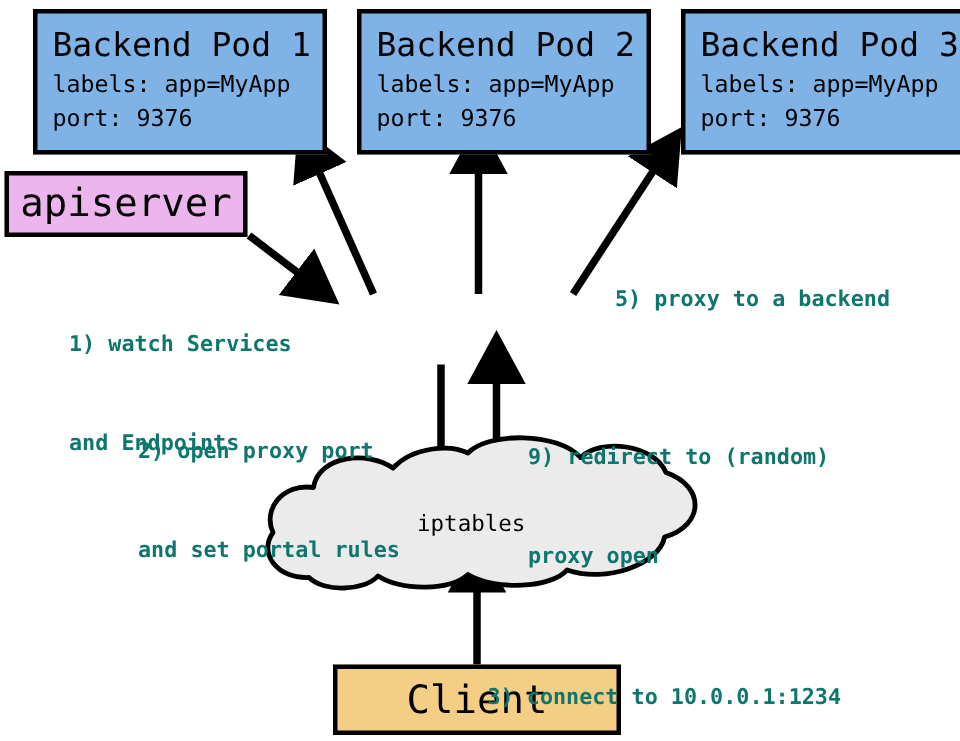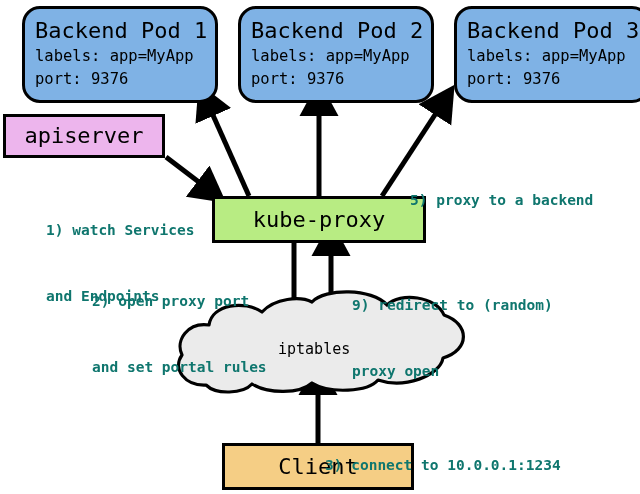--- a/index.html
+++ b/index.html
@@ -26,37 +26,36 @@
   .node {
     position: absolute;
     box-sizing: border-box;
     border: 3px solid #000000;
     display: flex;
     flex-direction: column;
     justify-content: center;
   }
   .pod-box {
     padding: 2px 13px 4px 10px;
-    border-radius: 18px;
   }
   .pod-title {
     font-size: 22px;
     line-height: 28px;
     color: #000;
     white-space: nowrap;
   }
   .pod-line {
     font-size: 15.5px;
     line-height: 23px;
     color: #000;
     white-space: nowrap;
   }
   .center-label {
     text-align: center;
-    font-size: 22px;
+    font-size: 26px;
     line-height: 26px;
     color: #000;
     white-space: nowrap;
   }
   .annot {
     position: absolute;
     font-family: "DejaVu Sans Mono", "Liberation Mono", monospace;
     font-weight: bold;
     font-size: 14.5px;
     line-height: 22px;
@@ -126,23 +125,20 @@
   <div class="node pod-box" style="left:454px; top:6px; width:196px; height:97px; background:#7fb2e5;">
     <div class="pod-title">Backend Pod 3</div>
     <div class="pod-line">labels: app=MyApp</div>
     <div class="pod-line">port: 9376</div>
   </div>
 
   <div class="node" style="left:3px; top:114px; width:162px; height:44px; background:#edb5ed;">
     <div class="center-label">apiserver</div>
   </div>
 
-  <div class="node" style="left:212px; top:196px; width:214px; height:47px; background:#b8ec83;">
-    <div class="center-label">kube-proxy</div>
-  </div>
 
   <div class="cloud-text" style="left:278px; top:340px;">iptables</div>
 
   <div class="node" style="left:222px; top:443px; width:192px; height:47px; background:#f5ce85;">
     <div class="center-label">Client</div>
   </div>
 
   <div class="annot" style="left:14px; top:175px;margin-left:32px;">
     <div>1) watch Services</div>
     <div>and Endpoints</div>

